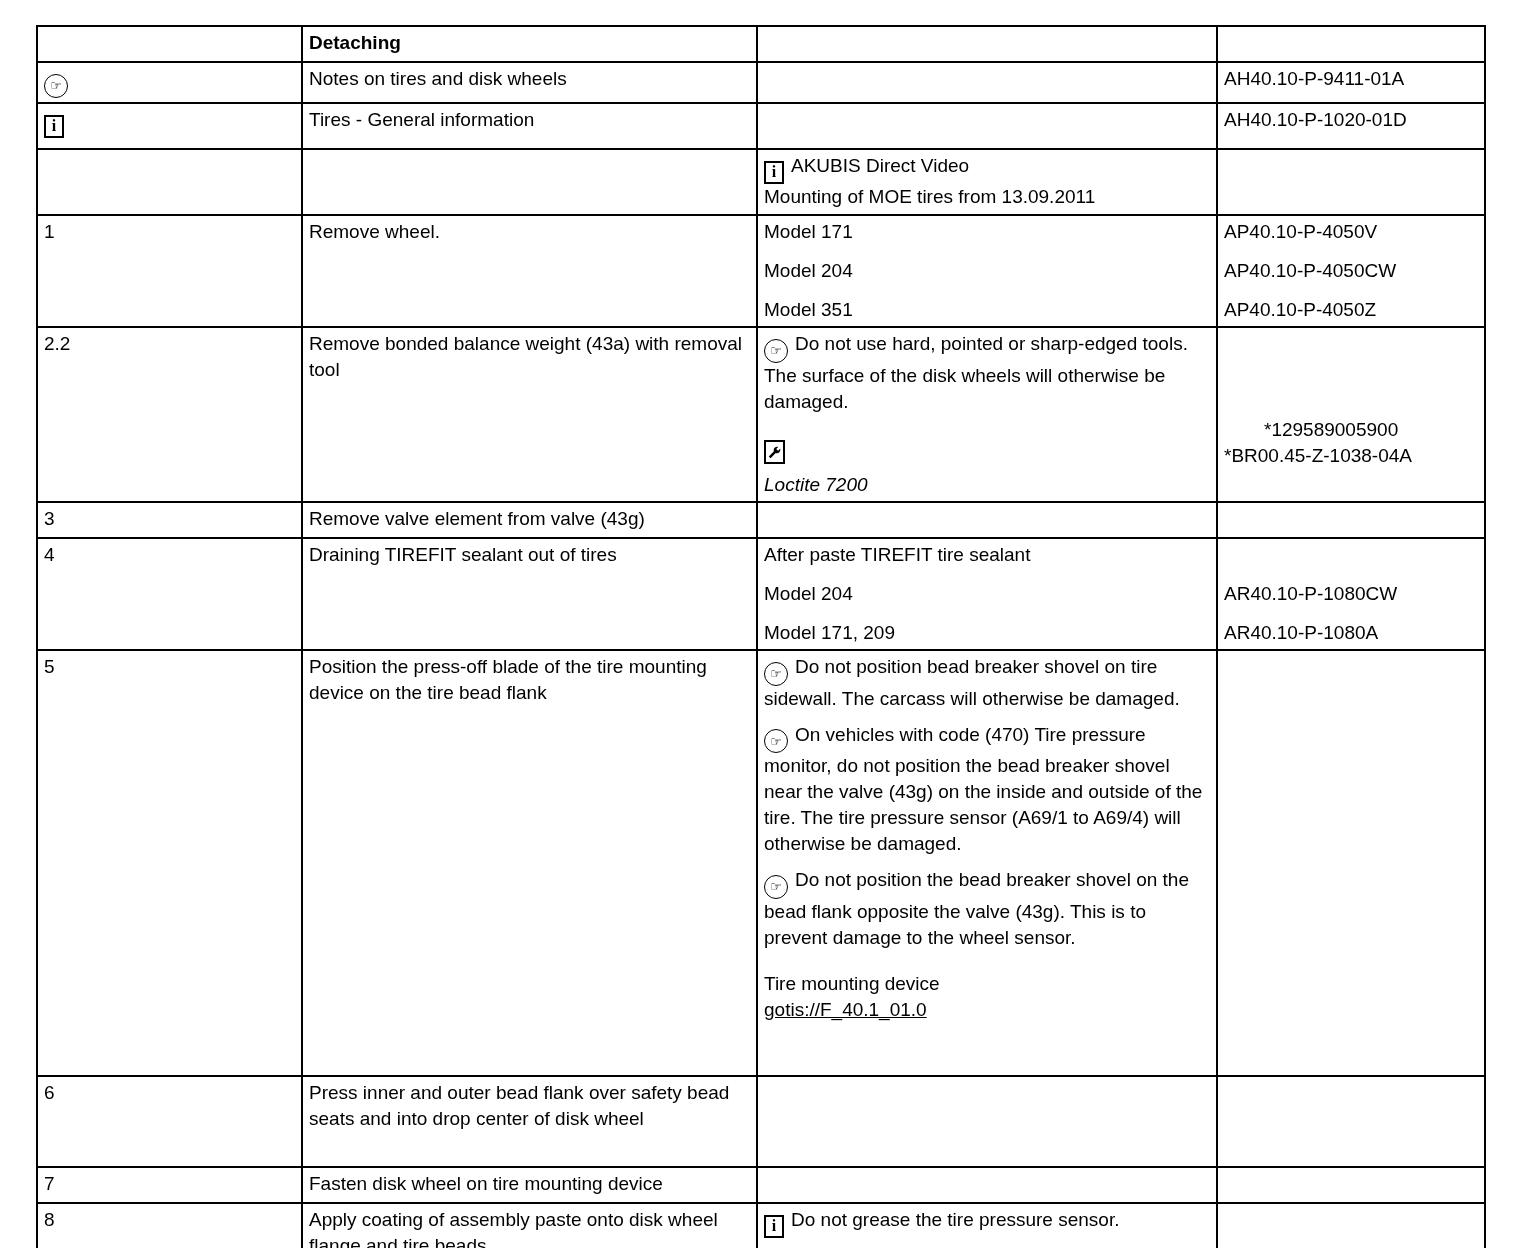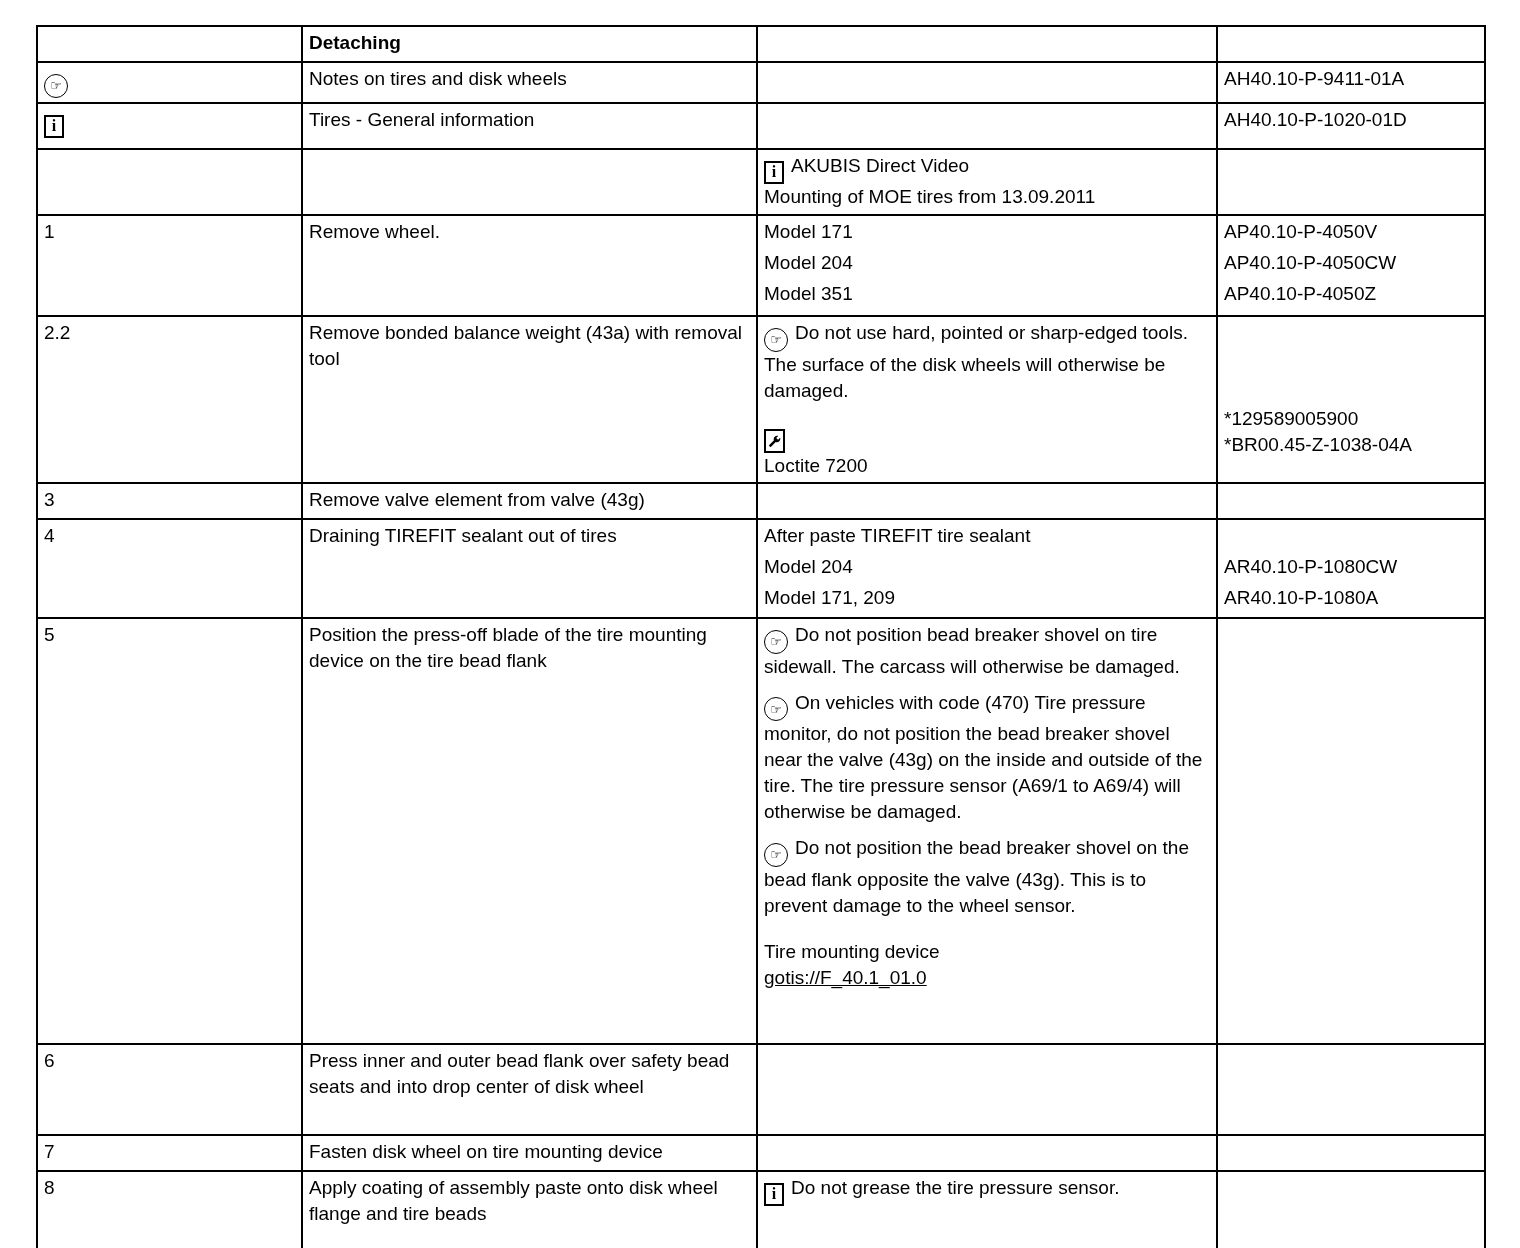--- a/index.html
+++ b/index.html
@@ -73,26 +73,26 @@
     font-size: 16px;
     line-height: 1;
   }
   .icon-box-tool {
     width: 21px; height: 24px;
     border: 2px solid #000;
   }
   .para { margin: 0; }
   .para + .para { margin-top: 10px; }
   .lines .line { min-height: 26px; }
-  .lines .line + .line { margin-top: 5px; }
-
-  .mt8  { margin-top: 0; }
+  .lines .line + .line { margin-top: 13px; }
+
+  .mt8  { margin-top: 8px; font-style: italic; }
   .mt9  { margin-top: 20px; }
   .mt10 { }
-  .mt86 { margin-top: 86px; }
+  .mt86 { margin-top: 86px; margin-left: 40px; }
 
   .link {
     text-decoration: underline;
     cursor: pointer;
     text-align: right;
   }
 </style>
 </head>
 <body>
 

